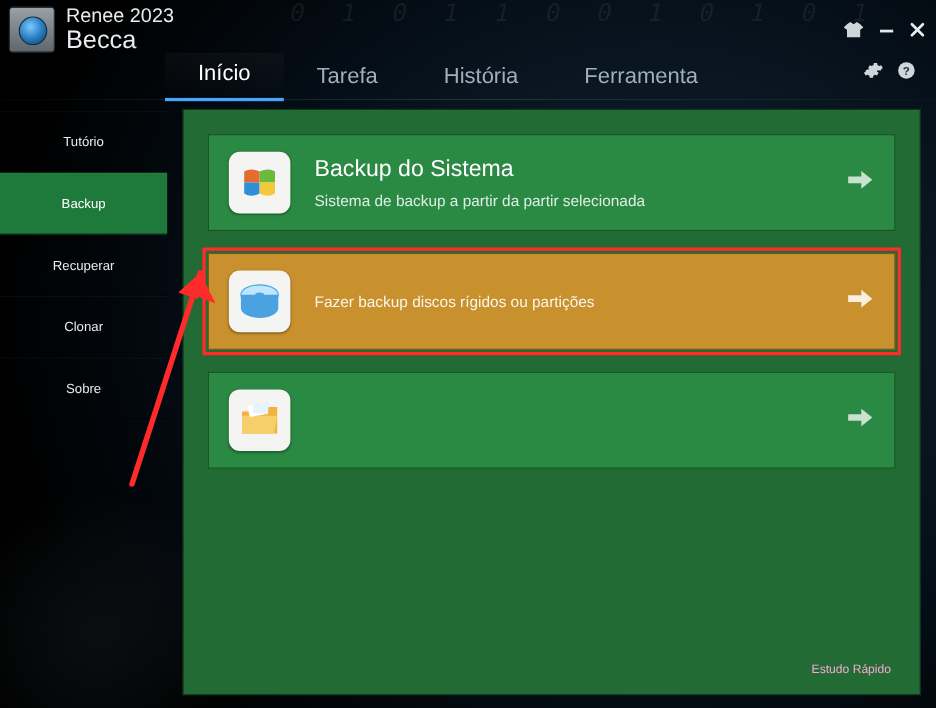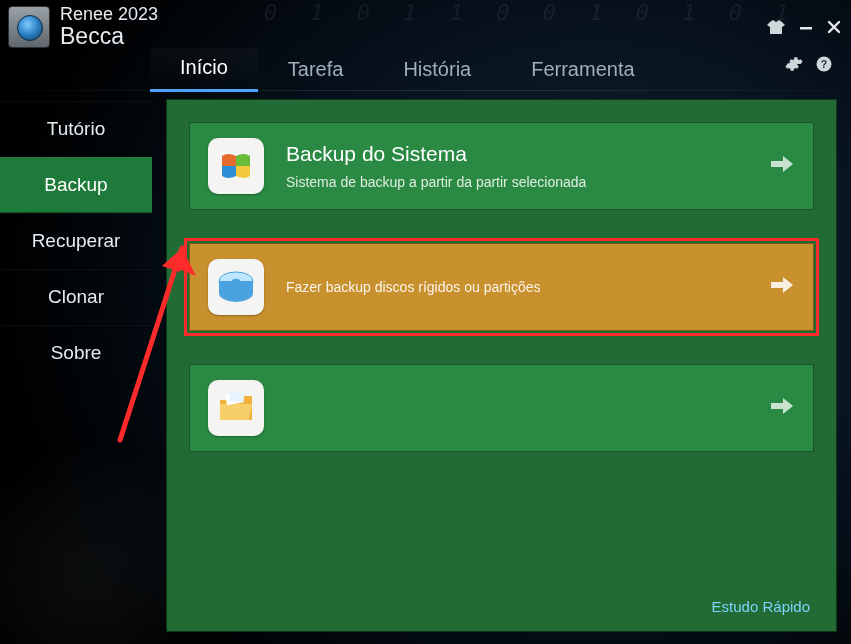--- a/index.html
+++ b/index.html
@@ -105,42 +105,42 @@
   
   .sidebar {
     width: 152px;
     padding-top: 10px;
   }
   .side-item {
     height: 56px;
     display:flex;
     align-items:center;
     justify-content:center;
-    font-size: 19px;
+    font-size: 12px;
     color:#e6ebee;
     cursor:pointer;
     border-top:1px solid rgba(255,255,255,0.04);
     border-bottom:1px solid rgba(0,0,0,0.35);
   }
   .side-item.active {
     background: #1e7a3a;
     color:#ffffff;
   }
 
   
   .main {
     flex:1;
     position:relative;
     margin: 8px 14px 12px 14px;
     background: #226b34;
     border: 1px solid rgba(0,0,0,0.5);
     padding: 22px 22px 14px 22px;
     display:flex;
     flex-direction:column;
-    gap: 33px;
+    gap: 20px;
   }
 
   .card {
     position:relative;
     display:flex;
     align-items:center;
     height: 88px;
     padding: 0 60px 0 18px;
     background: #2a8a43;
     border: 1px solid rgba(0,0,0,0.4);
@@ -173,22 +173,22 @@
     background: #c9912d;
     outline: 3px solid #ff2b2b;
     outline-offset: 2px;
   }
   .card.highlight .texts .subtitle { color: rgba(255,255,255,0.9); }
 
   
   .quick-link {
     margin-top:auto;
     align-self:flex-end;
-    color:#7dd3fc;
-    font-size:15px;
+    color:#f9a8d4;
+    font-size:11px;
     padding: 6px 4px 2px;
     cursor:pointer;
   }
 
   
   .anno-arrow {
     position:absolute;
     left: 108px;
     top: 228px;
     width: 90px;

